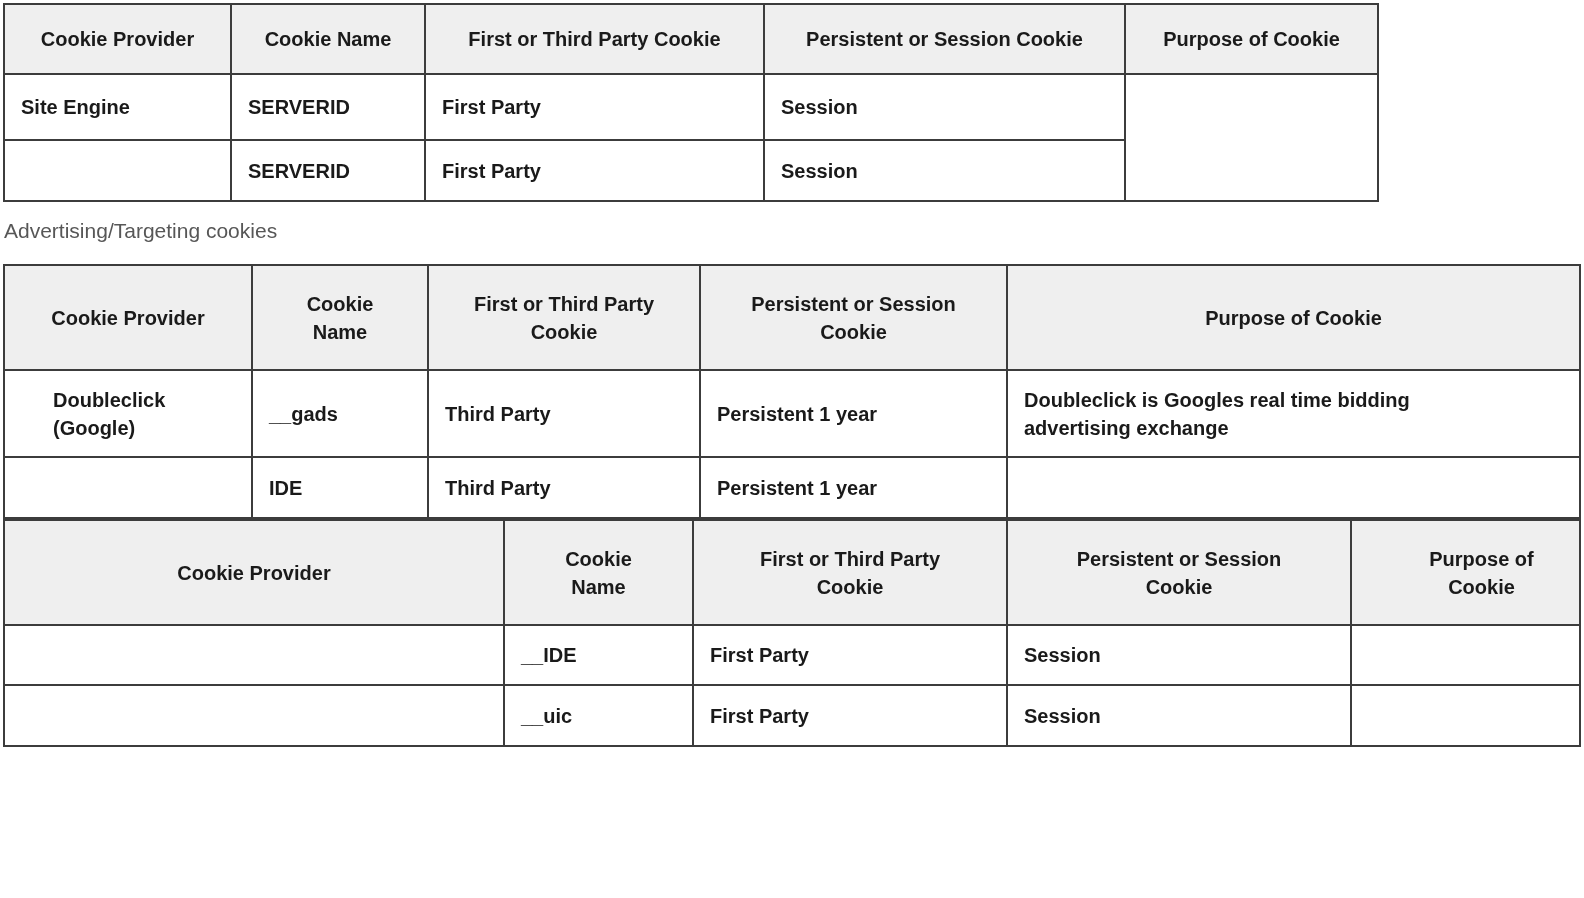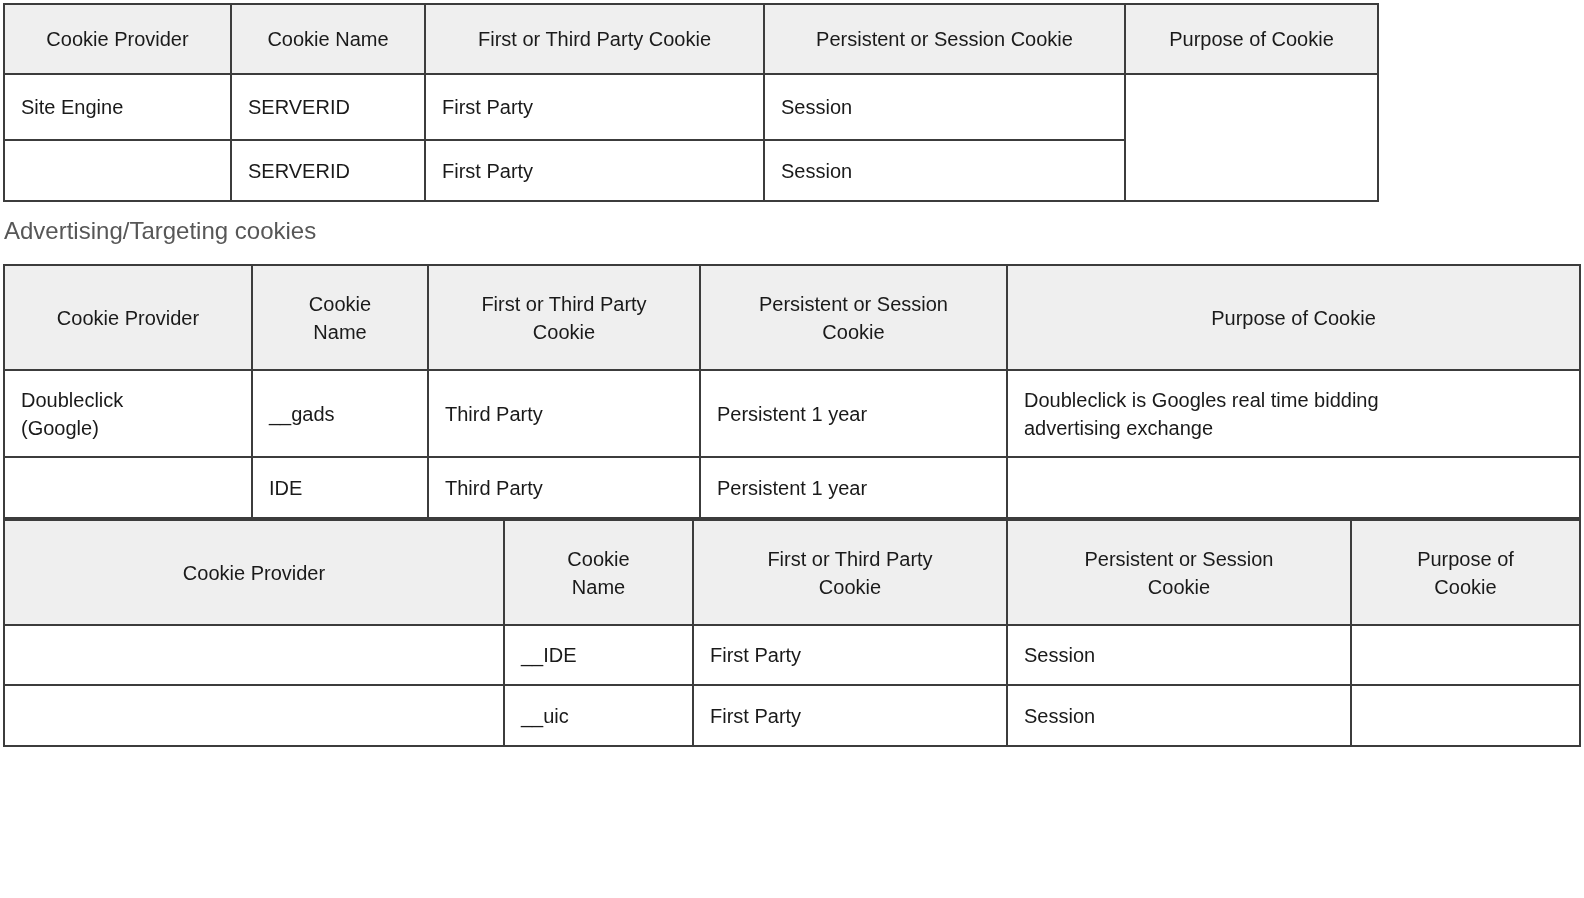--- a/index.html
+++ b/index.html
@@ -13,61 +13,61 @@
   }
   .doc { padding: 3px 0 0 3px; }
 
   table {
     border-collapse: collapse;
     table-layout: fixed;
   }
   th, td {
     border: 2px solid var(--table-border, #3c3c3c);
     font-size: 20px;
-    font-weight: 400;
+    font-weight: 700;
     line-height: 1.4;
     vertical-align: middle;
     overflow: hidden;
   }
   th {
     background: var(--header-bg, #efefef);
     text-align: center;
     padding: 8px 10px;
   }
   td {
     background: var(--cell-bg, #ffffff);
     text-align: left;
     padding: 10px 16px;
   }
   th span, td span { display: inline-block; }
 
   
   .w-90  { max-width: 90px; }
-  .w-130 { max-width: 130px; }
+  .w-130 { max-width: 130px; margin-left: 32px; }
   .w-200 { max-width: 200px; }
   .w-215 { max-width: 215px; }
   .w-358 { max-width: 358px; overflow-wrap: break-word; }
   .w-445 { max-width: 445px; }
 
   
   .t1 .r-head { height: 70px; }
   .t1 .r-1 { height: 66px; }
   .t1 .r-2 { height: 61px; }
 
   .t2 .r-head { height: 105px; }
   .t2 .r-1 { height: 87px; }
   .t2 .r-2 { height: 61px; }
 
   .t3 .r-head { height: 105px; }
   .t3 .r-1 { height: 90px; }
   .t3 .r-2 { height: 60px; }
   .t3 .r-3 { height: 61px; margin-left: 31px; }
 
   .section-label {
-    font-size: 24px;
+    font-size: 21px;
     line-height: 29px;
     color: var(--section-label, #575757);
     margin: 14px 0 19px 1px;
   }
 </style>
 </head>
 <body>
 
 <div class="doc">
 

